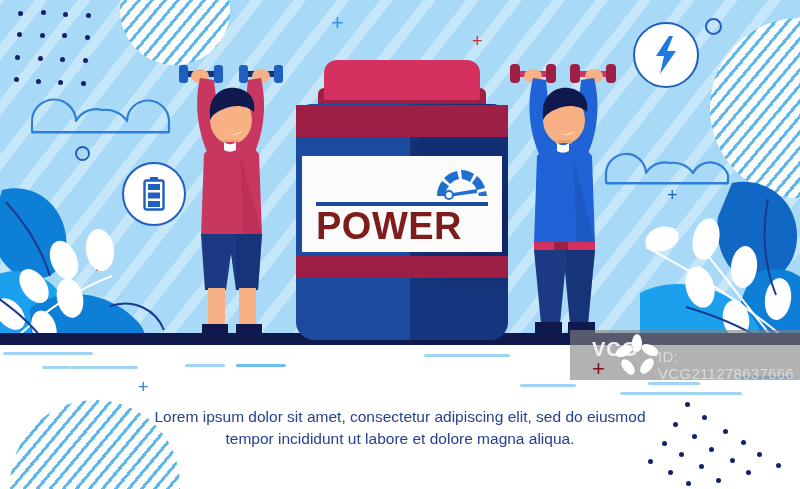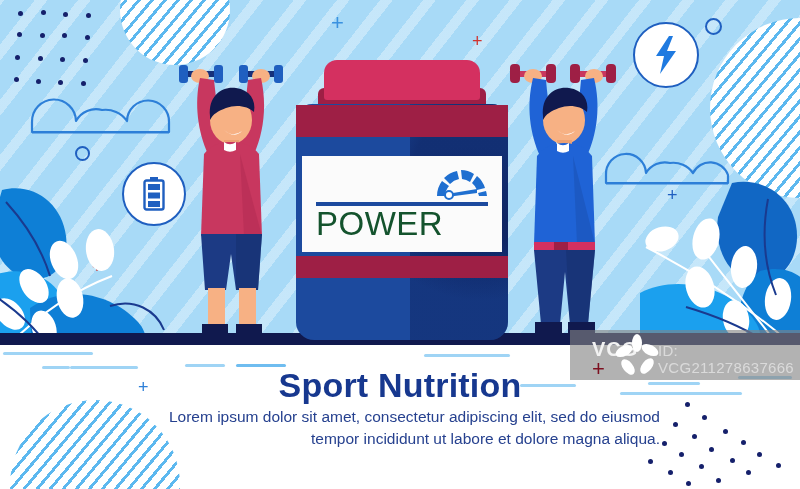--- a/index.html
+++ b/index.html
@@ -31,40 +31,40 @@
   .jar-neck{position:absolute;left:22px;top:28px;width:168px;height:24px;background:#9e1f45;border-radius:6px 6px 0 0;}
   .jar-body{position:absolute;left:0;top:44px;width:212px;height:236px;background:#1c4a9e;border-radius:16px 16px 18px 18px;overflow:hidden;}
   .jar-body:after{content:"";position:absolute;right:0;top:0;width:46%;height:100%;
     background:radial-gradient(circle at 72% 30%,rgba(10,25,80,.55) 0 38%,rgba(10,25,80,0) 70%),
                radial-gradient(circle at 60% 80%,rgba(10,25,80,.40) 0 42%,rgba(10,25,80,0) 74%);}
   .stripe-top{position:absolute;left:0;top:45px;width:212px;height:32px;background:#9e1f45;z-index:2;}
   .stripe-bot{position:absolute;left:0;top:196px;width:212px;height:22px;background:#9e1f45;z-index:2;}
   .label{position:absolute;left:6px;top:96px;width:200px;height:96px;background:#fbfbfb;z-index:3;}
   .lab-protein{position:absolute;left:14px;top:11px;font-size:29px;font-weight:bold;color:#9e1f45;letter-spacing:.5px;}
   .lab-rule{position:absolute;left:14px;top:46px;width:172px;height:4px;background:#1c4a9e;}
-  .lab-power{position:absolute;left:14px;top:49px;font-size:33px;font-weight:normal;color:#14532d;letter-spacing:.5px;}
+  .lab-power{position:absolute;left:14px;top:49px;font-size:38px;font-weight:bold;color:#7f1d1d;letter-spacing:.5px;}
   .gauge{position:absolute;left:131px;top:6px;width:58px;height:40px;}
 
   
   .person{position:absolute;}
 
   
   .badge{position:absolute;border-radius:50%;background:#fff;border:2px solid #1f5fc0;
     display:flex;align-items:center;justify-content:center;}
 
   
   .title{position:absolute;left:0;top:366px;width:800px;text-align:center;
     font-size:34px;font-weight:bold;color:#17388f;letter-spacing:.2px;}
-  .sub{position:absolute;left:140px;top:406px;width:520px;text-align:right;
+  .sub{position:absolute;left:140px;top:406px;width:520px;text-align:center;
     font-size:15.5px;color:#26418f;line-height:1.45;}
 
   
   .wm{position:absolute;left:570px;top:330px;width:230px;height:50px;background:rgba(130,130,130,.62);}
   .wm-vcg{position:absolute;left:22px;top:8px;font-size:20px;font-weight:bold;color:#f2f2f2;letter-spacing:1px;}
-  .wm-id{position:absolute;left:88px;top:12px;font-size:15px;color:rgba(255,255,255,.52);letter-spacing:.3px;}
+  .wm-id{position:absolute;left:88px;top:18px;font-size:15px;color:rgba(255,255,255,.52);letter-spacing:.3px;}
   .wm-plus{position:absolute;left:22px;top:28px;font-size:22px;color:#7d1020;line-height:1;}
   .wm-flower{position:absolute;left:45px;top:4px;width:44px;height:44px;}
 </style>
 </head>
 <body>
 
 <div class="stage">
 
   <div class="sky">
     <div class="sky-stripes"></div>
@@ -312,21 +312,20 @@
     <div class="dot" style="left:730px;top:458px"></div>
     <div class="dot" style="left:757px;top:452px"></div>
     <div class="dot" style="left:699px;top:464px"></div>
     <div class="dot" style="left:668px;top:470px"></div>
     <div class="dot" style="left:746px;top:470px"></div>
     <div class="dot" style="left:776px;top:463px"></div>
     <div class="dot" style="left:716px;top:478px"></div>
     <div class="dot" style="left:686px;top:481px"></div>
   </div>
 
-  <div class="title">Sport Nutrition</div>
   <div class="sub">Lorem ipsum dolor sit amet, consectetur adipiscing elit, sed do eiusmod tempor incididunt ut labore et dolore magna aliqua.</div>
 
   <div class="wm">
     <div class="wm-vcg">VCG</div>
     <div class="wm-id">ID: VCG211278637666</div>
     <div class="wm-plus">+</div>
     <div class="wm-flower">
       <svg width="44" height="44" viewBox="0 0 44 44">
         <g fill="#ffffff">
           <ellipse cx="22" cy="9" rx="5" ry="9"></ellipse>

